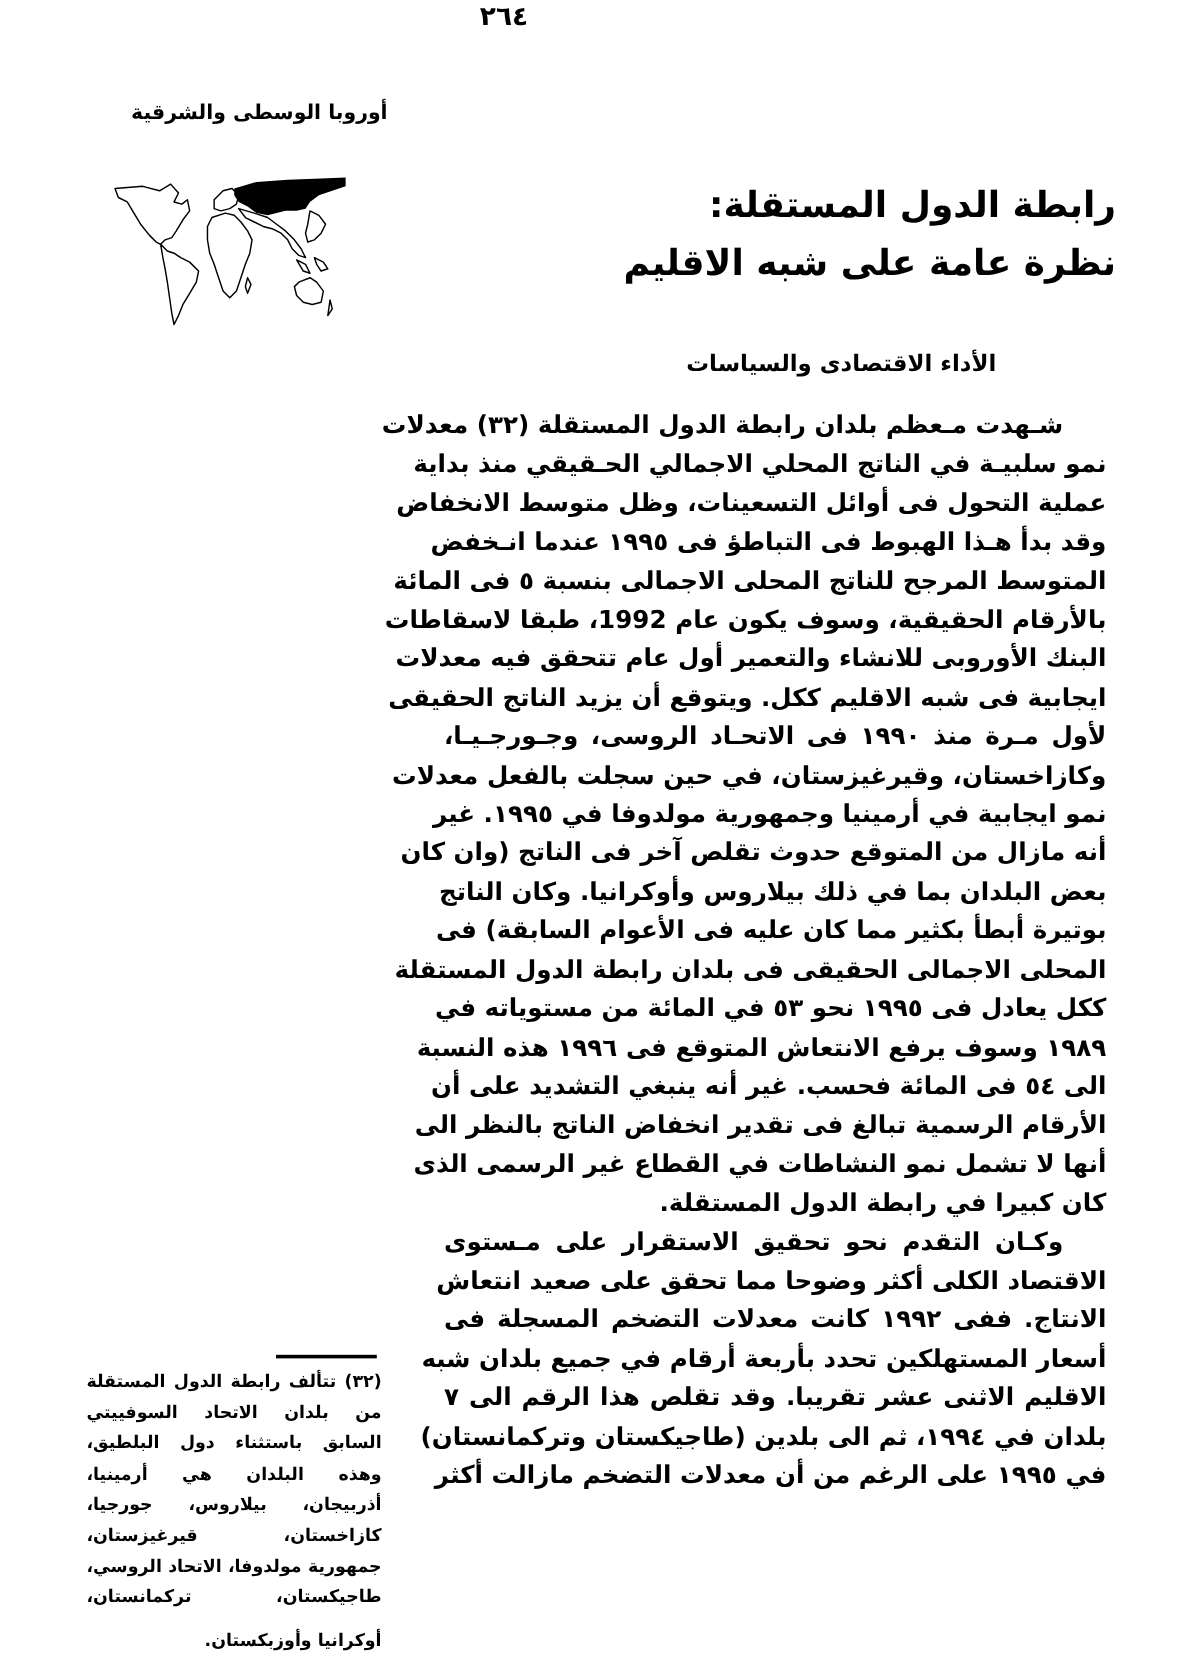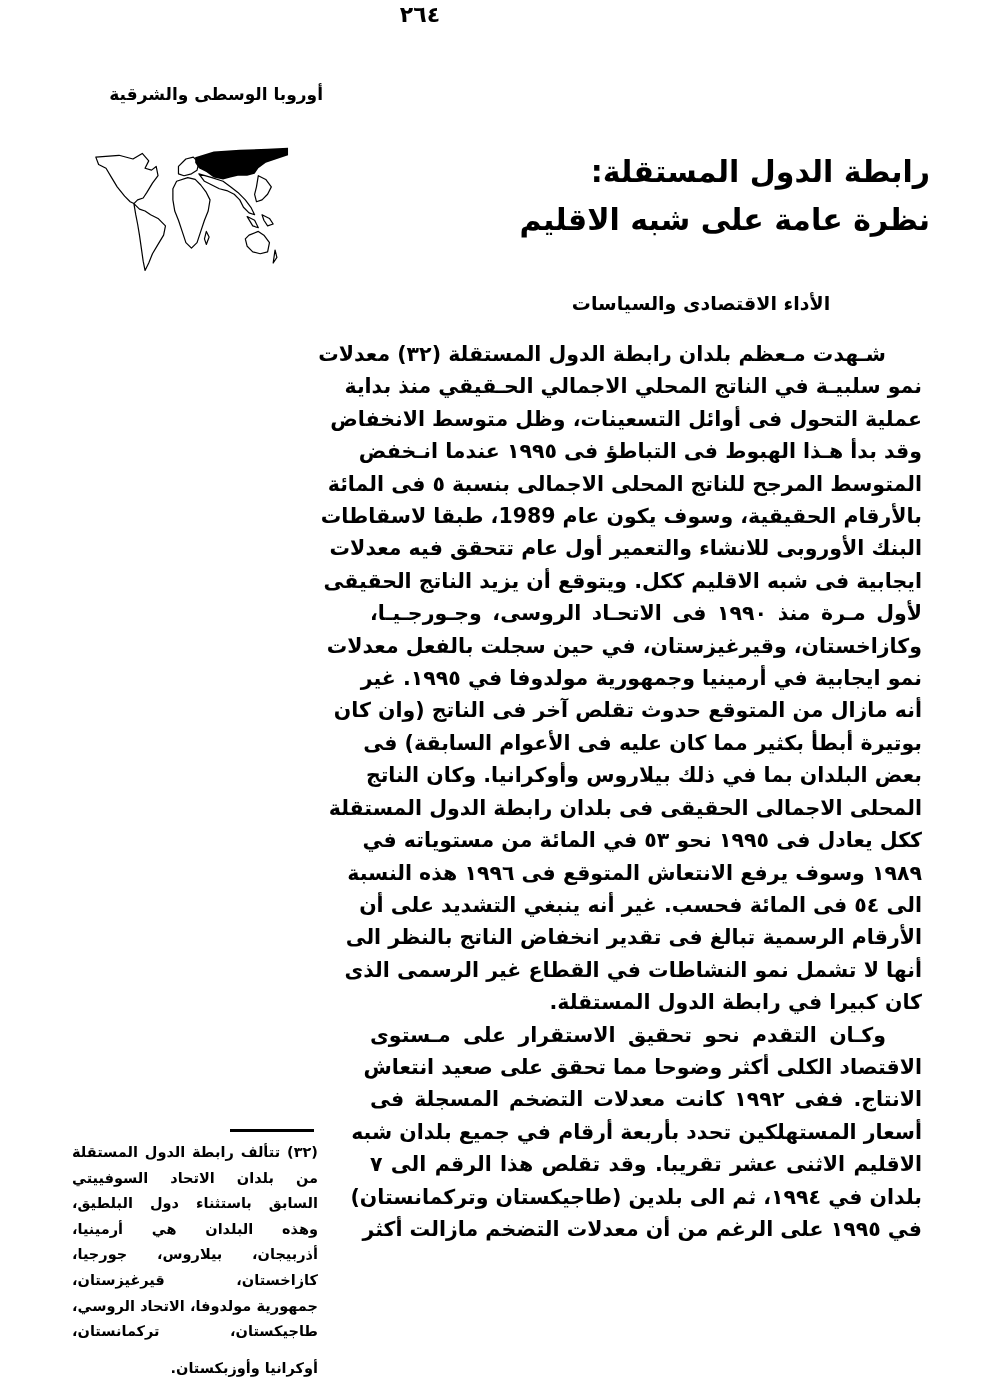--- a/index.html
+++ b/index.html
@@ -84,29 +84,29 @@
 
 <div class="subtitle">الأداء الاقتصادى والسياسات</div>
 
 <div class="body-text">
   <p>
     <span class="line indent">شـهدت مـعظم بلدان رابطة الدول المستقلة (٣٢) معدلات</span>
     <span class="line">نمو سلبيـة في الناتج المحلي الاجمالي الحـقيقي منذ بداية</span>
     <span class="line">عملية التحول فى أوائل التسعينات، وظل متوسط الانخفاض</span>
     <span class="line">وقد بدأ هـذا الهبوط فى التباطؤ فى ١٩٩٥ عندما انـخفض</span>
     <span class="line">المتوسط المرجح للناتج المحلى الاجمالى بنسبة ٥ فى المائة</span>
-    <span class="line">بالأرقام الحقيقية، وسوف يكون عام 1989، طبقا لاسقاطات</span>
+    <span class="line">بالأرقام الحقيقية، وسوف يكون عام 1992، طبقا لاسقاطات</span>
     <span class="line">البنك الأوروبى للانشاء والتعمير أول عام تتحقق فيه معدلات</span>
     <span class="line">ايجابية فى شبه الاقليم ككل. ويتوقع أن يزيد الناتج الحقيقى</span>
     <span class="line">لأول مـرة منذ ١٩٩٠ فى الاتحـاد الروسى، وجـورجـيـا،</span>
     <span class="line">وكازاخستان، وقيرغيزستان، في حين سجلت بالفعل معدلات</span>
     <span class="line">نمو ايجابية في أرمينيا وجمهورية مولدوفا في ١٩٩٥. غير</span>
     <span class="line">أنه مازال من المتوقع حدوث تقلص آخر فى الناتج (وان كان</span>
+    <span class="line">بعض البلدان بما في ذلك بيلاروس وأوكرانيا. وكان الناتج</span>
     <span class="line">بوتيرة أبطأ بكثير مما كان عليه فى الأعوام السابقة) فى</span>
-    <span class="line">بعض البلدان بما في ذلك بيلاروس وأوكرانيا. وكان الناتج</span>
     <span class="line">المحلى الاجمالى الحقيقى فى بلدان رابطة الدول المستقلة</span>
     <span class="line">ككل يعادل فى ١٩٩٥ نحو ٥٣ في المائة من مستوياته في</span>
     <span class="line">١٩٨٩ وسوف يرفع الانتعاش المتوقع فى ١٩٩٦ هذه النسبة</span>
     <span class="line">الى ٥٤ فى المائة فحسب. غير أنه ينبغي التشديد على أن</span>
     <span class="line">الأرقام الرسمية تبالغ فى تقدير انخفاض الناتج بالنظر الى</span>
     <span class="line">أنها لا تشمل نمو النشاطات في القطاع غير الرسمى الذى</span>
     <span class="line last">كان كبيرا في رابطة الدول المستقلة.</span>
   </p>
   <p>
     <span class="line indent">وكـان التقدم نحو تحقيق الاستقرار على مـستوى</span>

